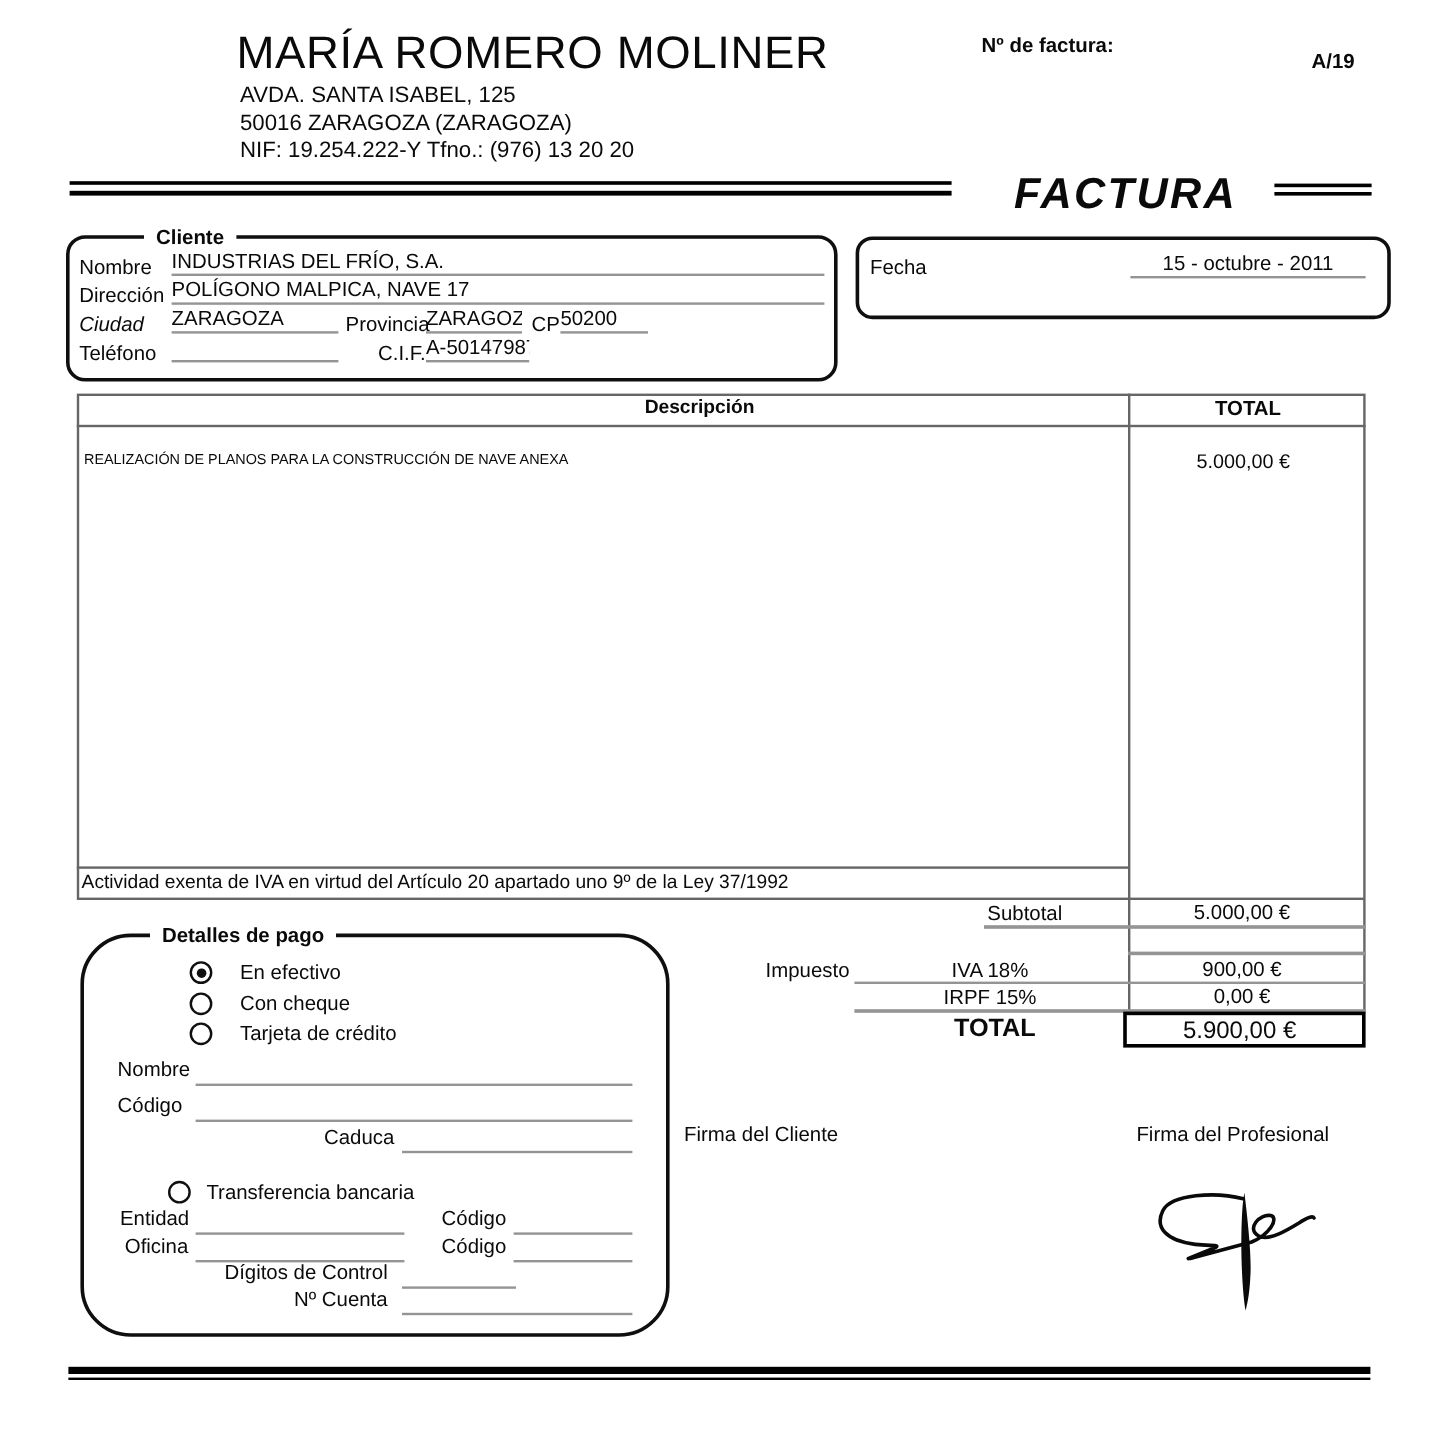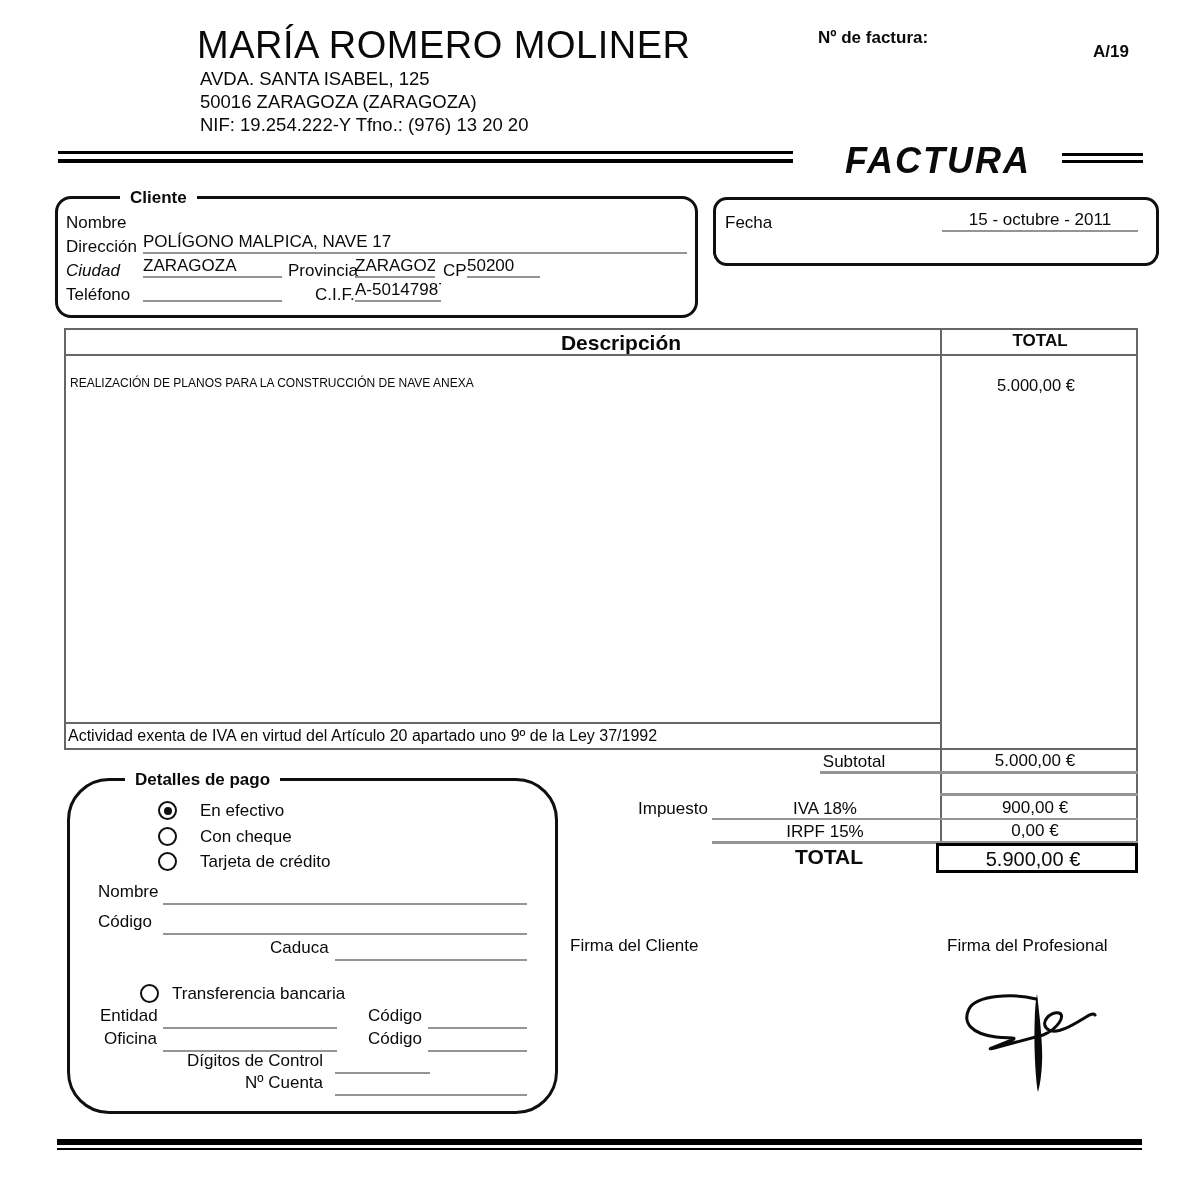--- a/index.html
+++ b/index.html
@@ -33,20 +33,21 @@
   <div class="abs b" style="left:1093px;top:42px;font-size:17px;">A/19</div>
 
   <div class="abs" style="left:58px;top:151px;width:735px;height:5px;border-top:3px solid #000;border-bottom:4px solid #000;"></div>
   <div class="abs b" style="left:845px;top:140px;font-size:36px;font-style:italic;letter-spacing:2px;">FACTURA</div>
   <div class="abs" style="left:1062px;top:153px;width:81px;height:4px;border-top:3px solid #000;border-bottom:3px solid #000;"></div>
 
   <div class="abs rbox" style="left:55px;top:196px;width:637px;height:116px;border-radius:16px;"></div>
   <div class="legend" style="left:120px;top:188px;">Cliente</div>
 
   <div class="abs lbl" style="left:66px;top:213px;">Nombre</div>
+  <div class="abs field" style="left:143px;top:206px;width:544px;">INDUSTRIAS DEL FRÍO, S.A.</div>
 
   <div class="abs lbl" style="left:66px;top:237px;">Dirección</div>
   <div class="abs field" style="left:143px;top:230px;width:544px;">POLÍGONO MALPICA, NAVE 17</div>
 
   <div class="abs lbl" style="left:66px;top:261px;font-style:italic;">Ciudad</div>
   <div class="abs field" style="left:143px;top:254px;width:139px;">ZARAGOZA</div>
   <div class="abs lbl" style="left:288px;top:261px;">Provincia</div>
   <div class="abs field" style="left:355px;top:254px;width:80px;">ZARAGOZA</div>
   <div class="abs lbl" style="left:443px;top:261px;">CP</div>
   <div class="abs field" style="left:467px;top:254px;width:73px;">50200</div>
@@ -56,21 +57,21 @@
   <div class="abs lbl" style="left:315px;top:285px;">C.I.F.</div>
   <div class="abs field" style="left:355px;top:278px;width:86px;">A-50147987</div>
 
   <div class="abs rbox" style="left:713px;top:197px;width:440px;height:63px;border-radius:14px;"></div>
   <div class="abs lbl" style="left:725px;top:213px;">Fecha</div>
   <div class="abs field center" style="left:942px;top:208px;width:196px;">15 - octubre - 2011</div>
 
   <div class="abs tborder" style="left:64px;top:328px;width:1074px;height:422px;box-sizing:border-box;"></div>
   <div class="abs" style="left:64px;top:328px;width:1074px;height:26px;border-bottom:2px solid #666;"></div>
   <div class="abs" style="left:940px;top:328px;height:422px;width:0;border-left:2px solid #666;"></div>
-  <div class="abs b center" style="left:64px;top:331px;width:1038px;font-size:21px;padding-left:38px;">Descripción</div>
+  <div class="abs b center" style="left:64px;top:331px;width:1038px;font-size:16px;">Descripción</div>
   <div class="abs b center" style="left:942px;top:331px;width:196px;font-size:17px;">TOTAL</div>
 
   <div class="abs" style="left:70px;top:376px;width:860px;font-size:12px;">REALIZACIÓN DE PLANOS PARA LA CONSTRUCCIÓN DE NAVE ANEXA</div>
   <div class="abs right" style="left:942px;top:376px;width:188px;font-size:16.5px;">5.000,00 €</div>
 
   <div class="abs" style="left:64px;top:722px;width:876px;height:0;border-top:2px solid #666;"></div>
   <div class="abs" style="left:68px;top:727px;width:860px;font-size:16px;">Actividad exenta de IVA en virtud del Artículo 20 apartado uno 9º de la Ley 37/1992</div>
 
   <div class="abs" style="left:940px;top:750px;height:93px;width:0;border-left:2px solid #666;"></div>
   <div class="abs" style="left:1136px;top:750px;height:93px;width:0;border-left:2px solid #666;"></div>

